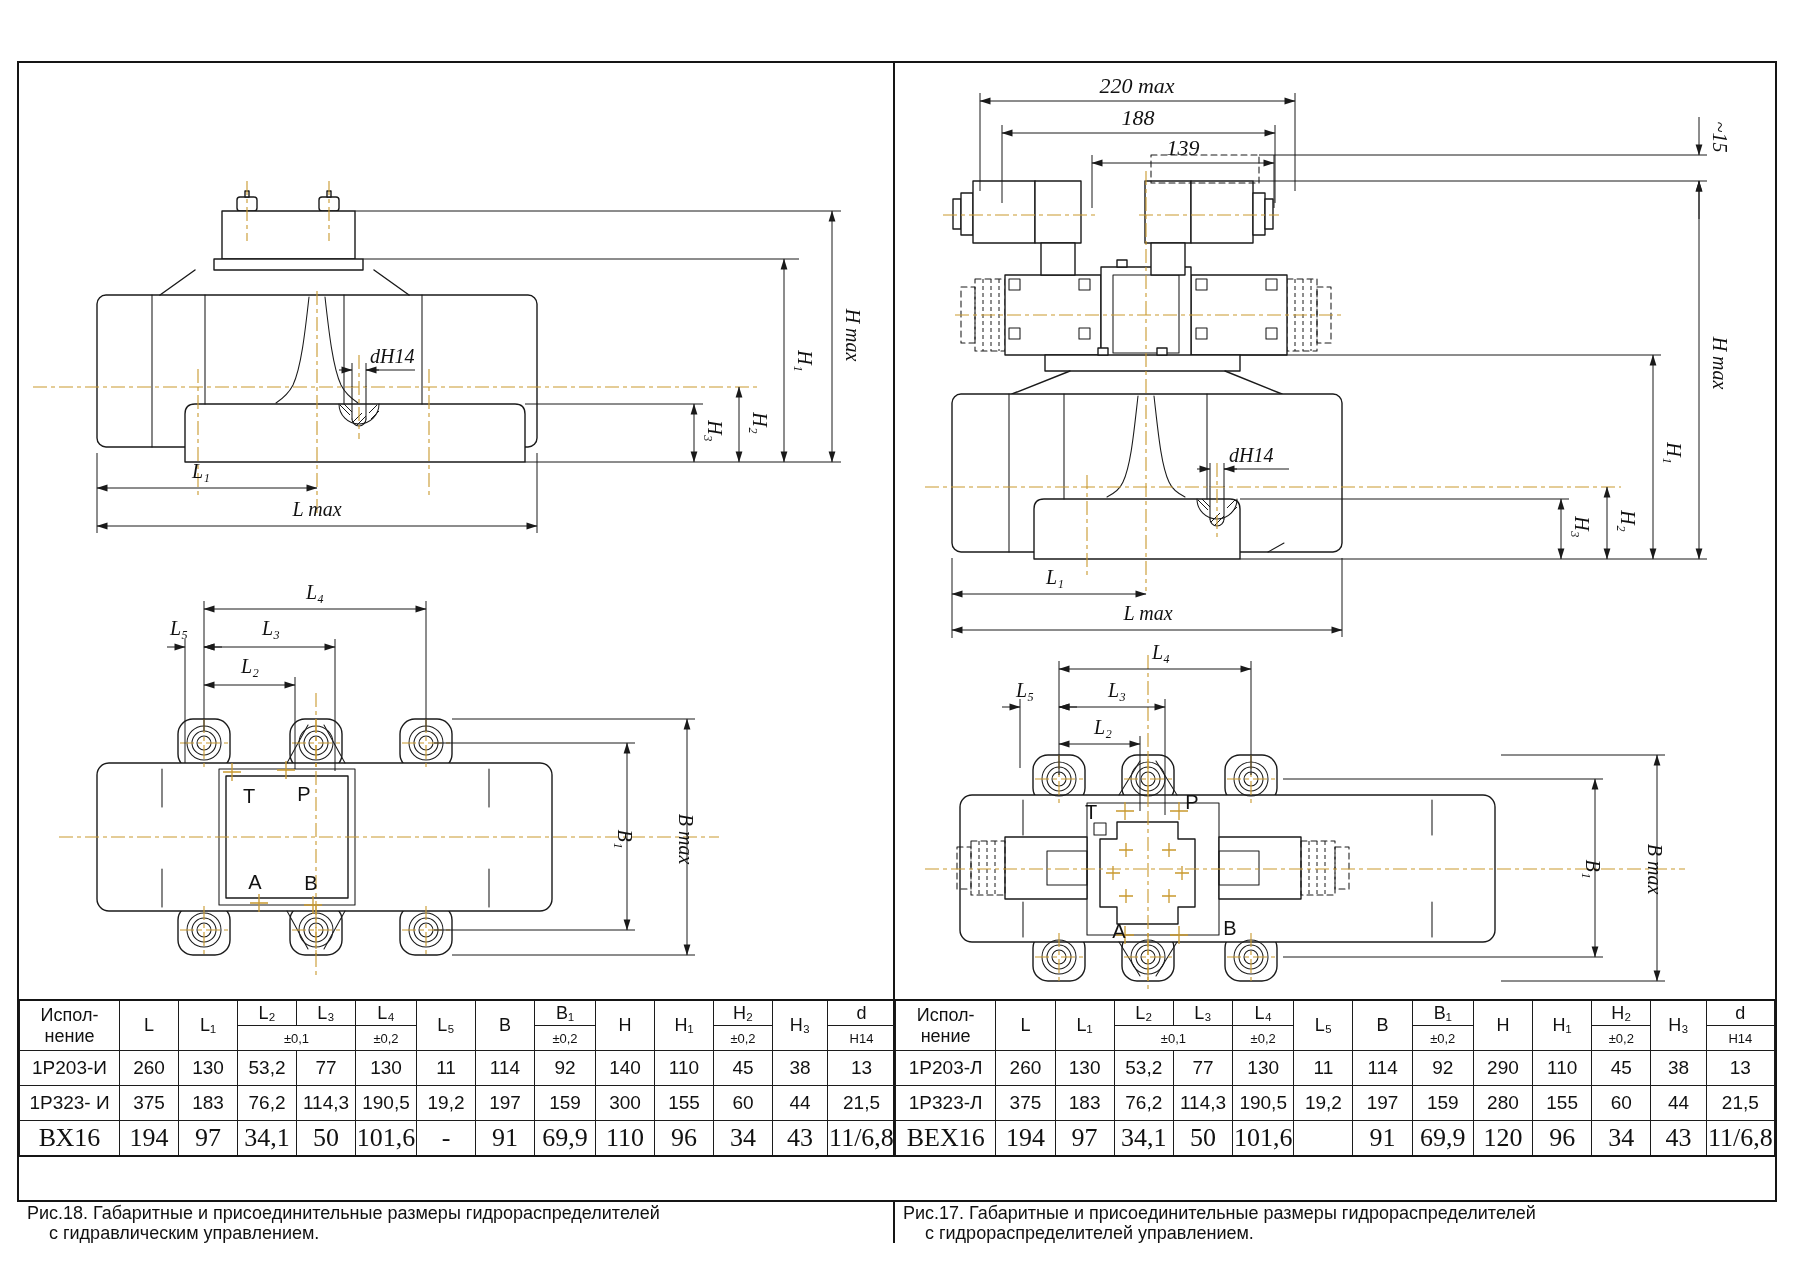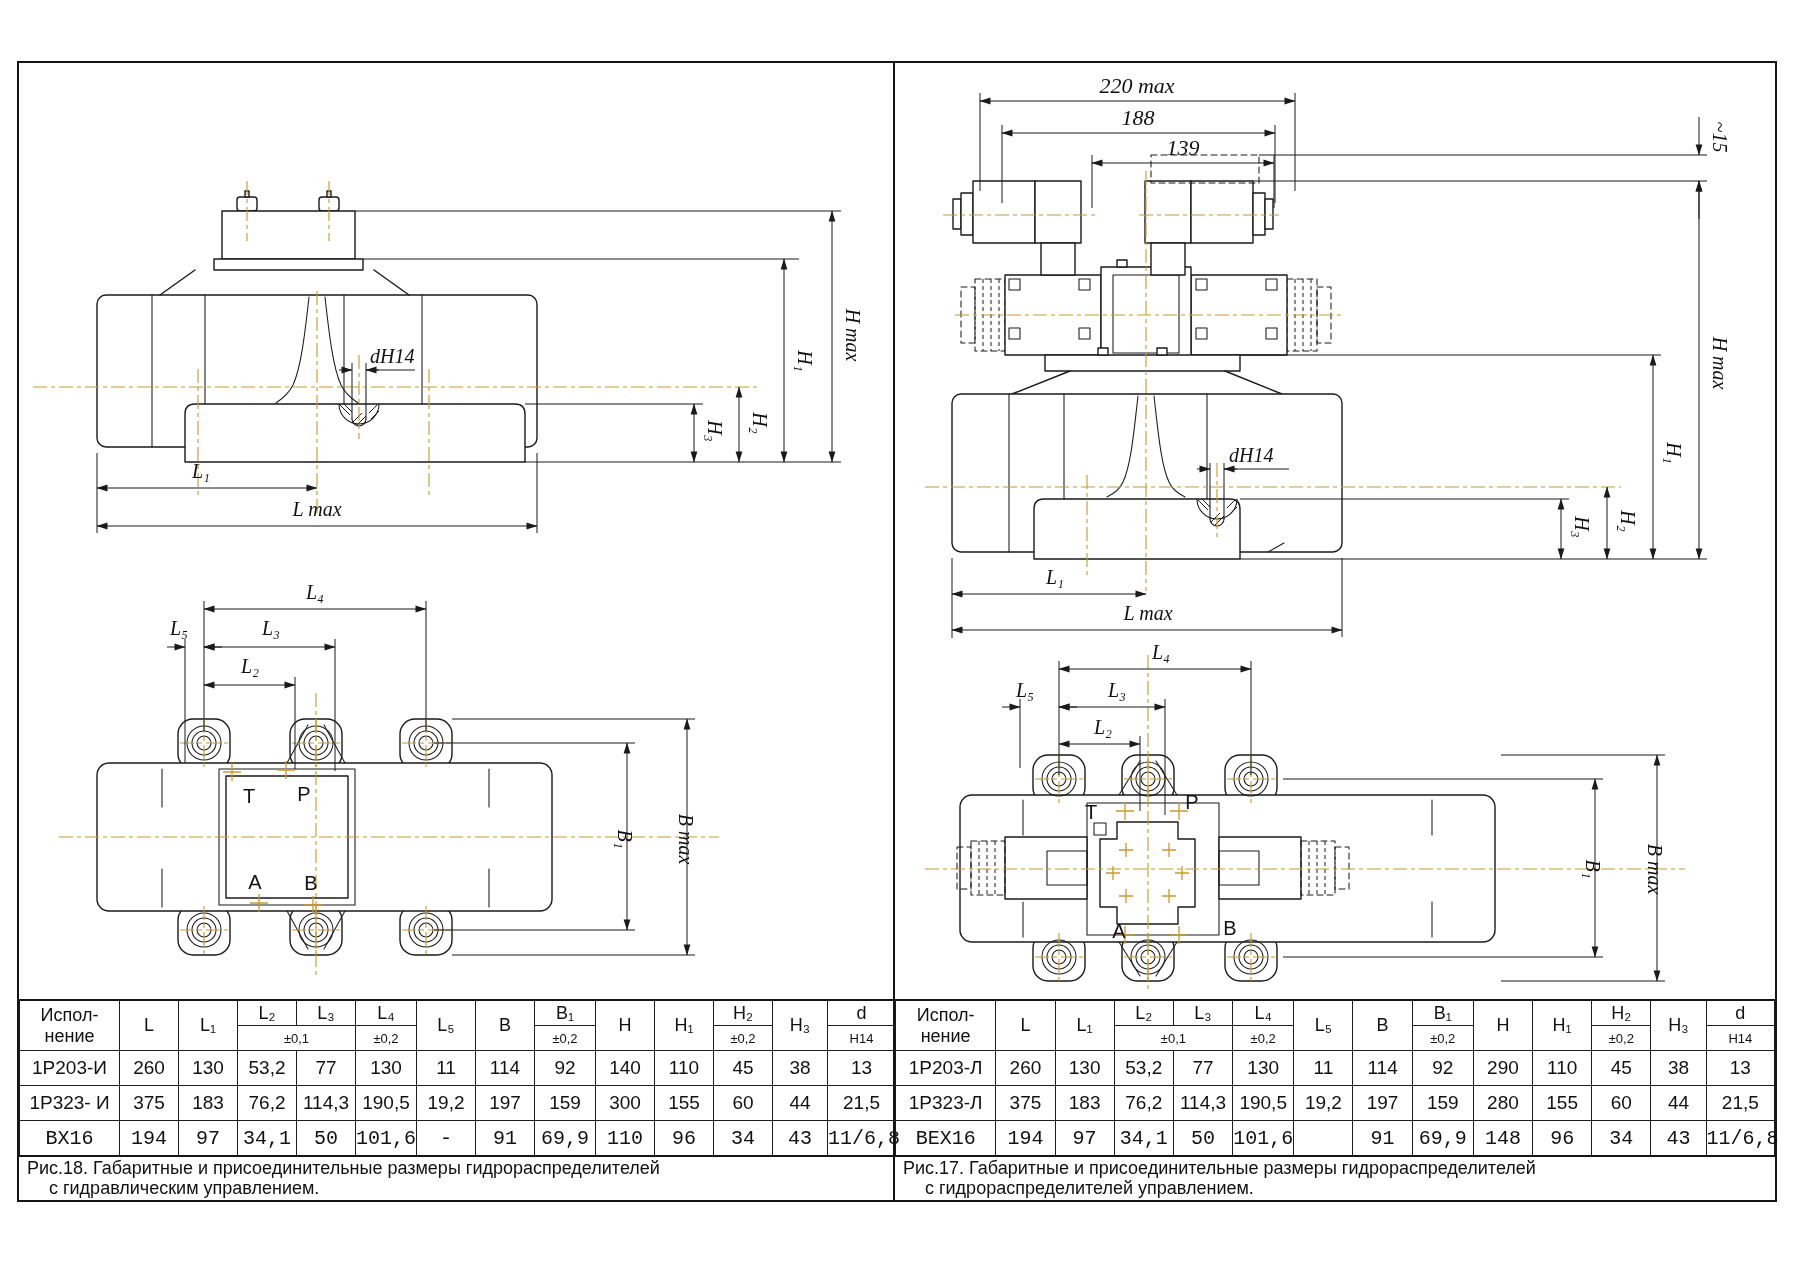--- a/index.html
+++ b/index.html
@@ -10,23 +10,23 @@
   .panel-right{flex:1;text-decoration:underline;}
   .tables-row{display:flex;}
   .tbl-cell{box-sizing:border-box;}
   .tbl-left{width:876px;border-right:2px solid #151515;}
   .tbl-right{flex:1;}
   table{width:100%;border-collapse:collapse;table-layout:fixed;border-top:2px solid #151515;border-bottom:2px solid #151515;}
   th,td{border:1.5px solid #1c1c1c;text-align:center;vertical-align:middle;padding:0;}
   th{font-weight:normal;font-size:18px;height:24px;}
   tr.h2 th{font-size:13px;}
   td{font-size:19px;height:34px;}
-  tr.row-serif td{font-family:Liberation Mono, monospace;font-size:20px;}
+  tr.row-serif td{font-family:Liberation Serif, serif;font-size:26px;}
   .caps-row{flex:1;display:flex;}
-  .cap-cell{box-sizing:border-box;font-size:18px;line-height:20px;padding:1px 6px 0 8px;}
+  .cap-cell{box-sizing:border-box;font-size:18px;line-height:20px;padding:1px 6px 0 8px;margin-top:45px;}
   .cap-left{width:876px;border-right:2px solid #151515;}
   .cap-right{flex:1;}
   .cap-line2{padding-left:22px;}
   
   svg{display:block;}
   .ol{stroke:#1a1a1a;stroke-width:1.4;fill:none;stroke-linejoin:round;stroke-linecap:round;}
   .fw{fill:#fff;}
   .thin{stroke-width:1.05;}
   .dim-l{stroke:#1a1a1a;stroke-width:1;fill:none;}
   .cl{stroke:#c9992e;stroke-width:1.1;fill:none;stroke-dasharray:14 4 4 4;}
@@ -570,21 +570,21 @@
             <tr class="row-serif">
               <td>ВЕХ16</td>
               <td>194</td>
               <td>97</td>
               <td>34,1</td>
               <td>50</td>
               <td>101,6</td>
               <td></td>
               <td>91</td>
               <td>69,9</td>
-              <td>148</td>
+              <td>120</td>
               <td>96</td>
               <td>34</td>
               <td>43</td>
               <td>11/6,8</td>
             </tr>
           </tbody>
       </table>
     </div>
   </div>
 

